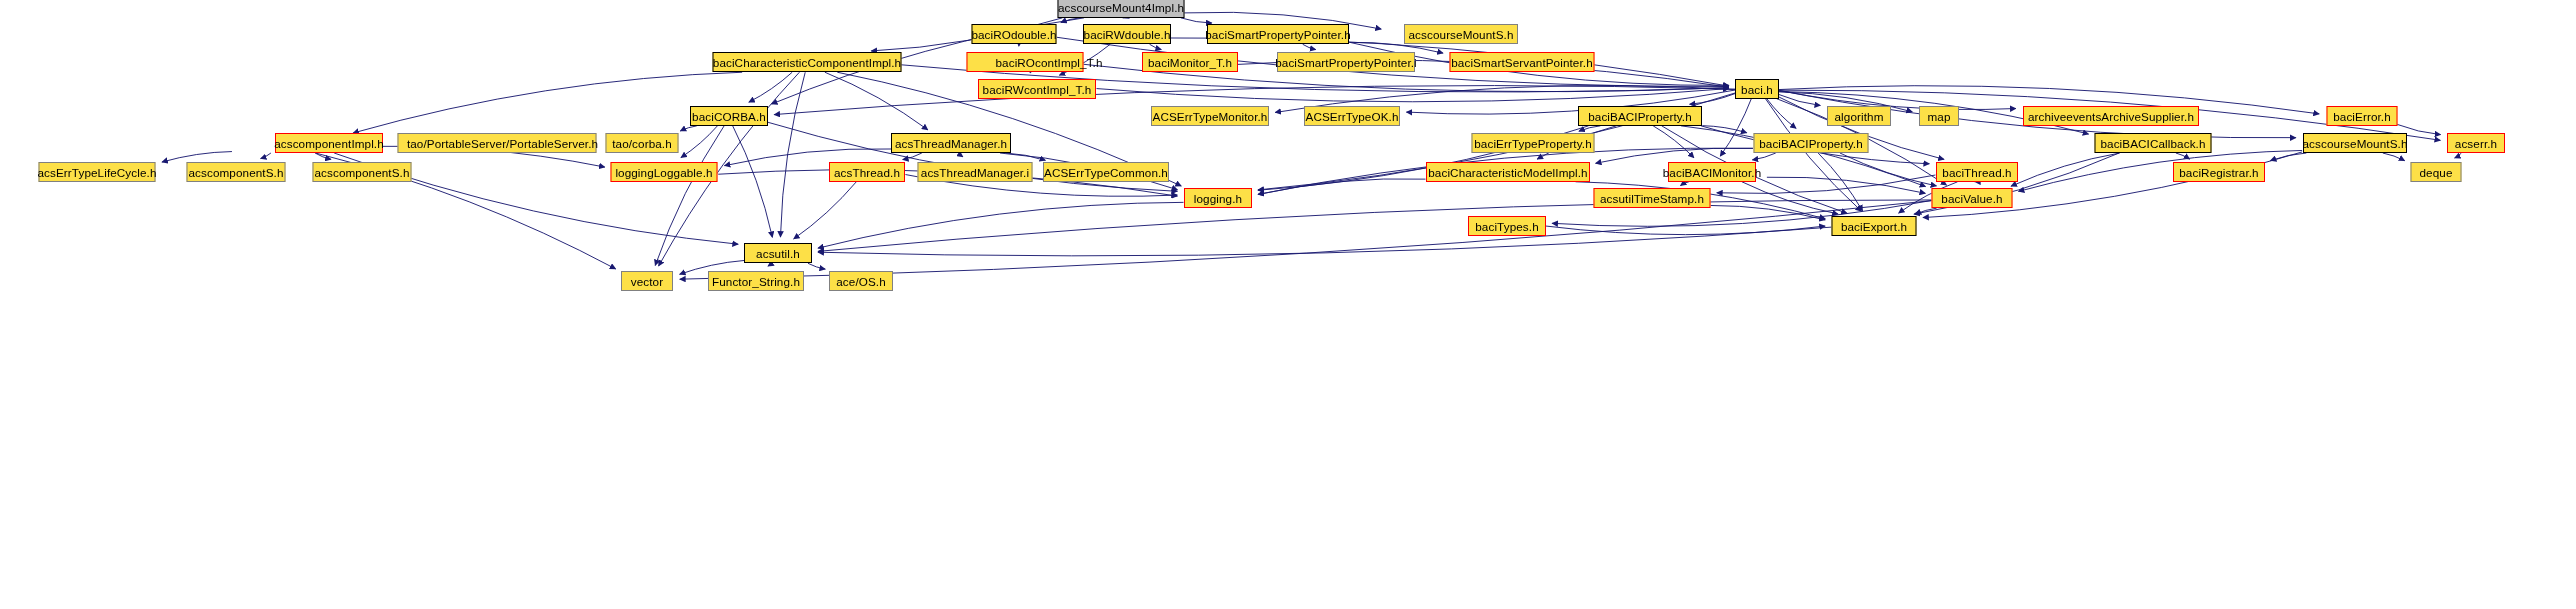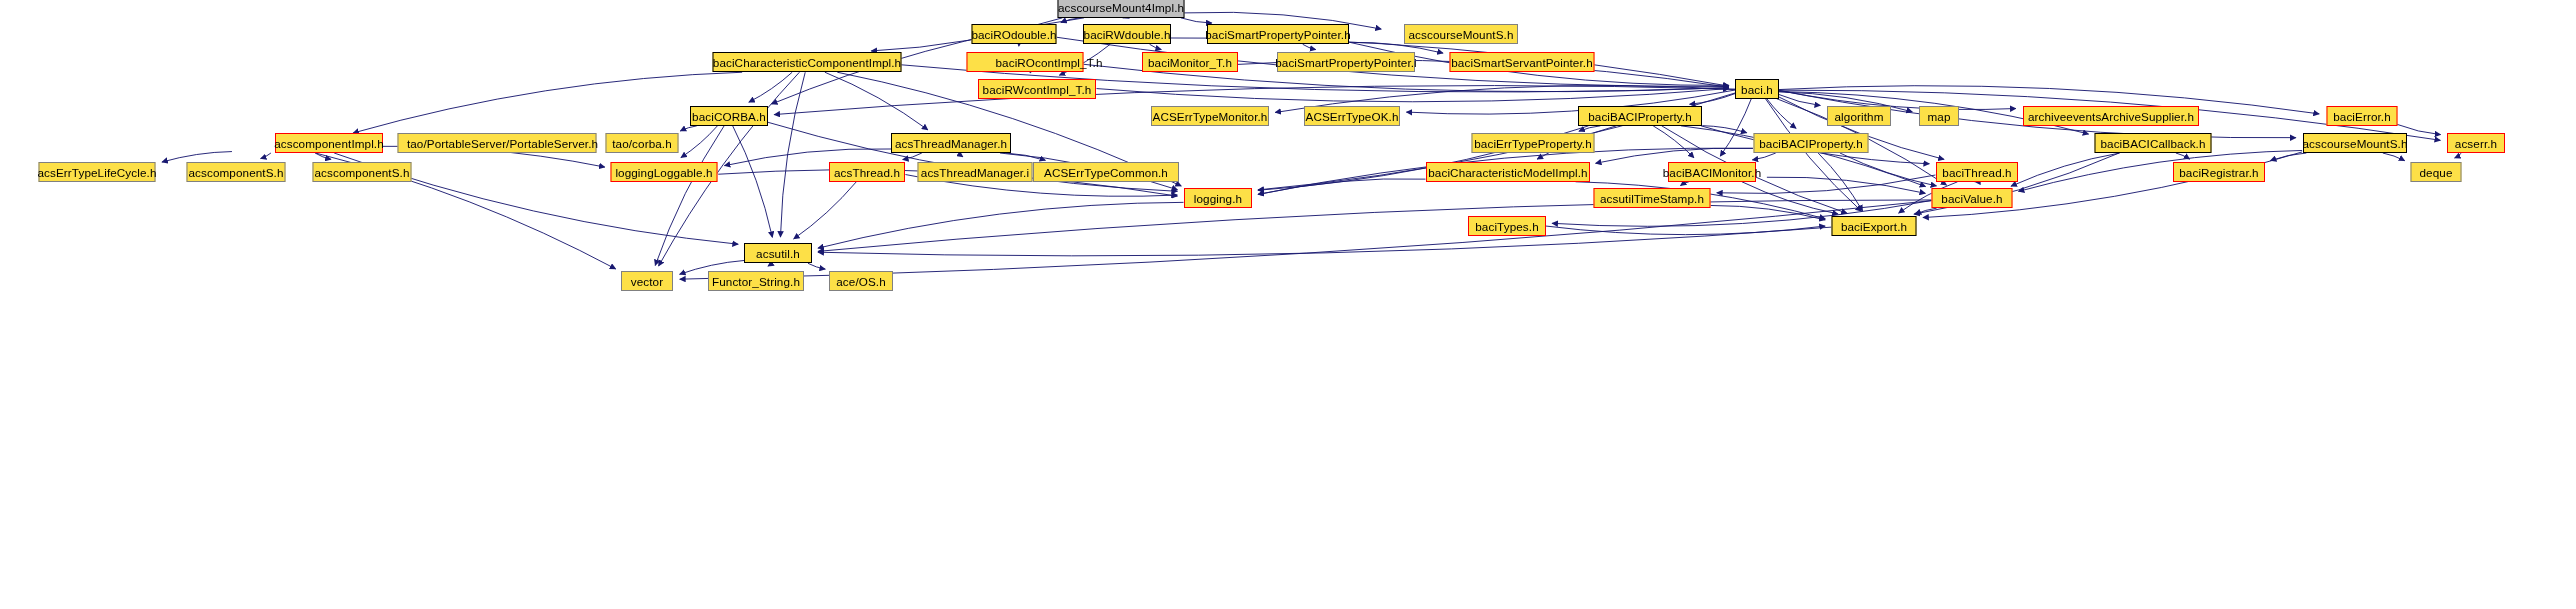--- a/index.html
+++ b/index.html
@@ -243,21 +243,21 @@
       </div>
       <div class="node red" style="left: 664px; top: 172px; width: 107px;">
         <span>loggingLoggable.h</span>
       </div>
       <div class="node red" style="left: 867px; top: 172px; width: 76px;">
         <span>acsThread.h</span>
       </div>
       <div class="node normal" style="left: 975px; top: 172px; width: 115px;">
         <span>acsThreadManager.i</span>
       </div>
-      <div class="node normal" style="left: 1106px; top: 172px; width: 146px;">
+      <div class="node normal" style="left: 1106px; top: 172px; width: 126px;">
         <span>ACSErrTypeCommon.h</span>
       </div>
       <div class="node red" style="left: 1508px; top: 172px; width: 164px;">
         <span>baciCharacteristicModelImpl.h</span>
       </div>
       <div class="node red" style="left: 1712px; top: 172px; width: 88px;">
         <span>baciBACIMonitor.h</span>
       </div>
       <div class="node red" style="left: 1977px; top: 172px; width: 82px;">
         <span>baciThread.h</span>

